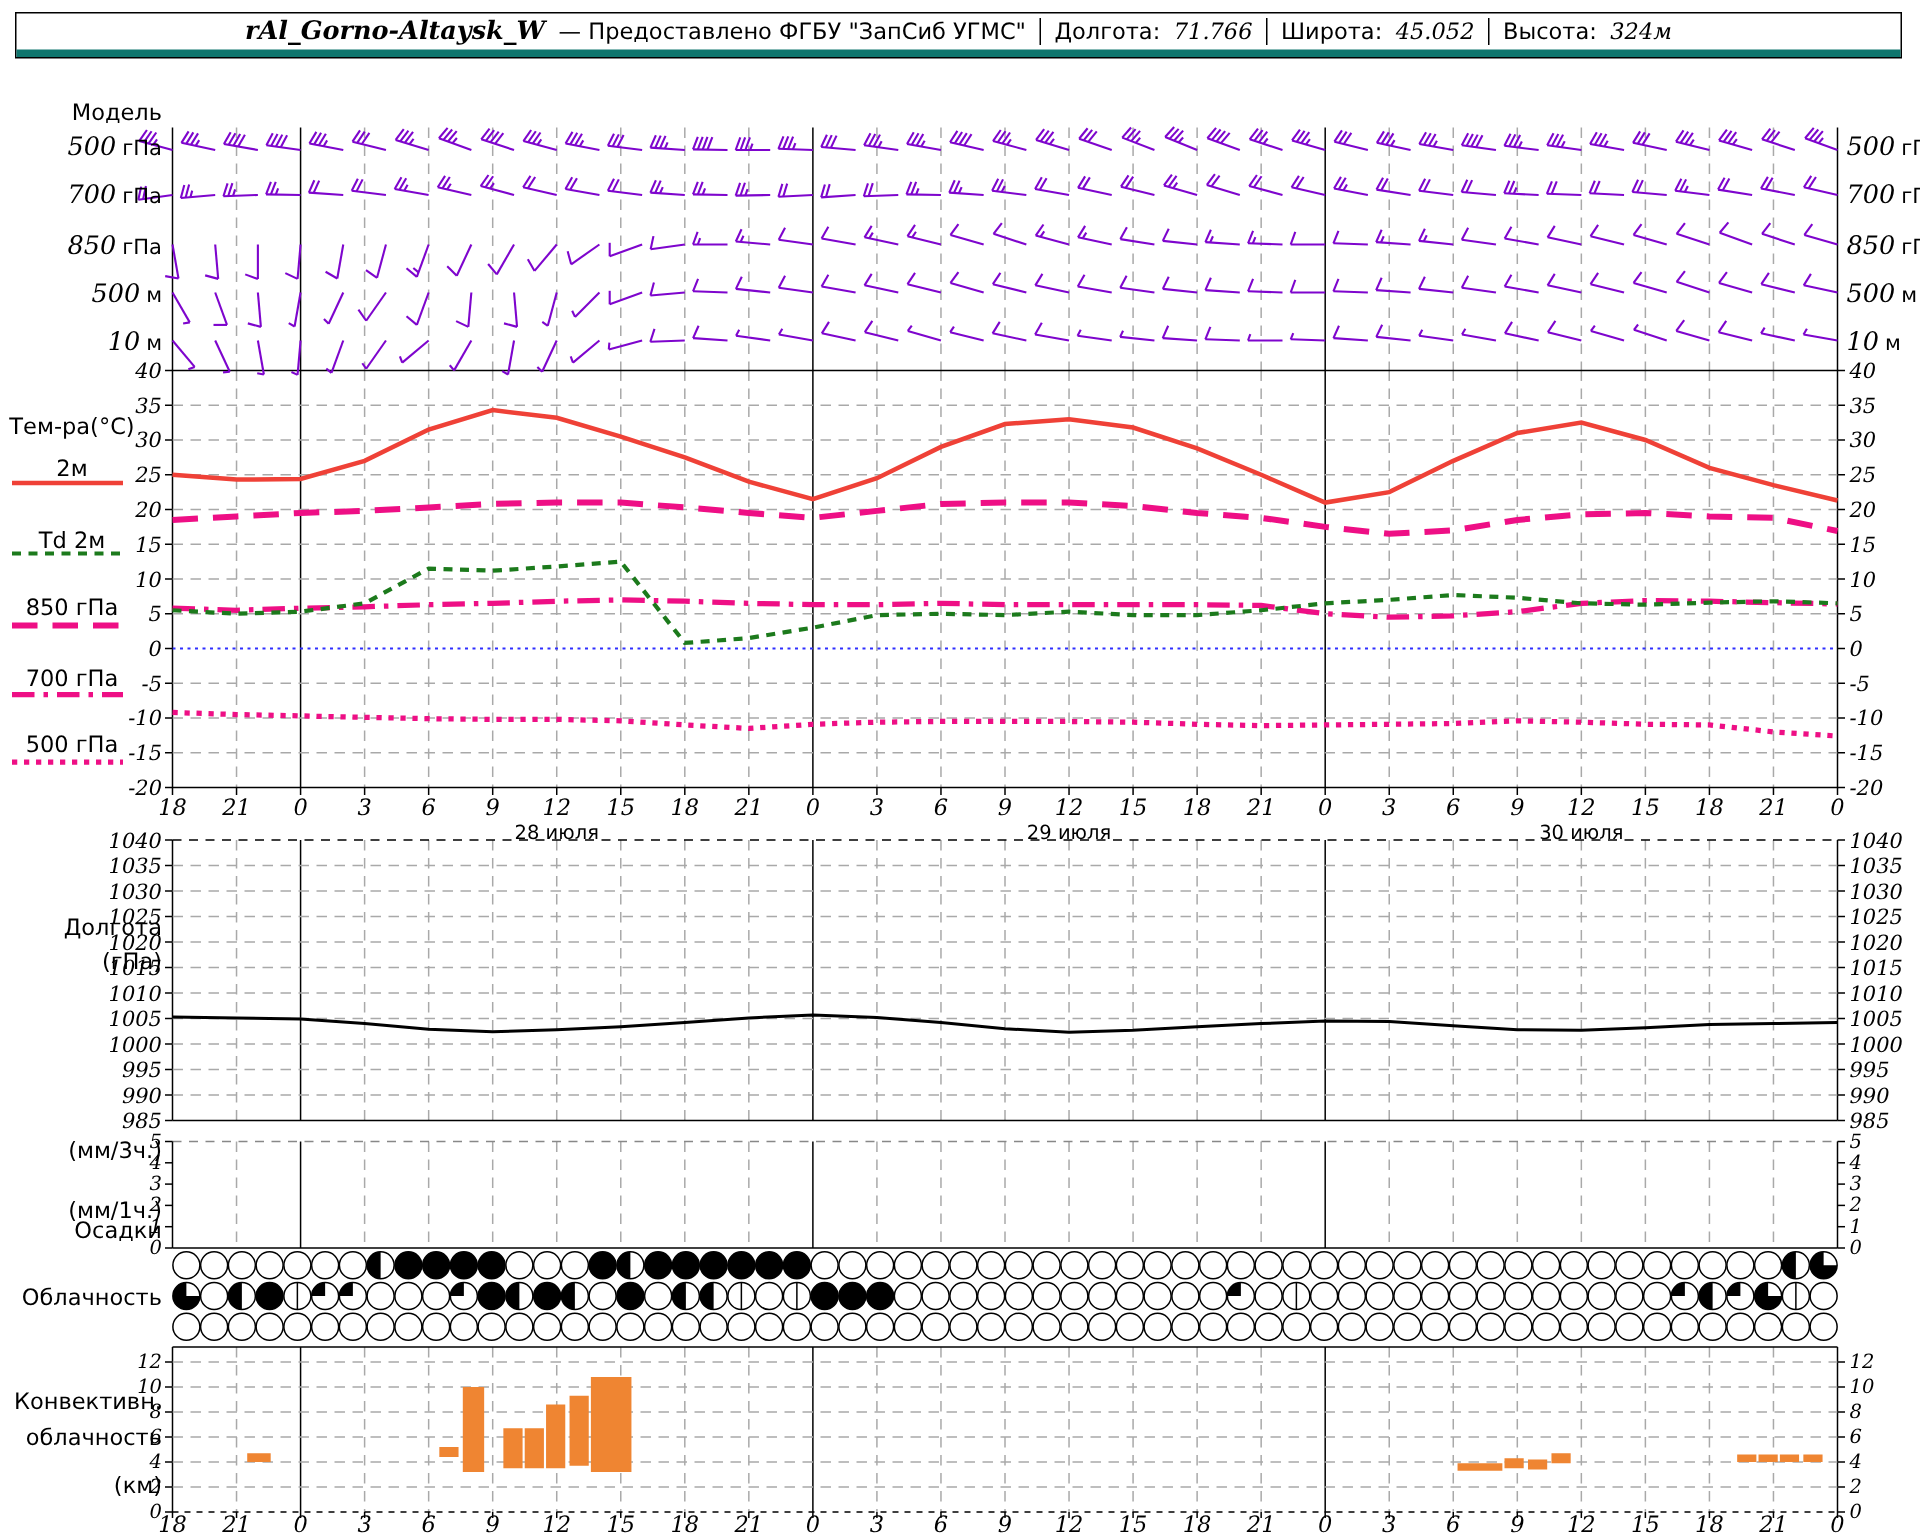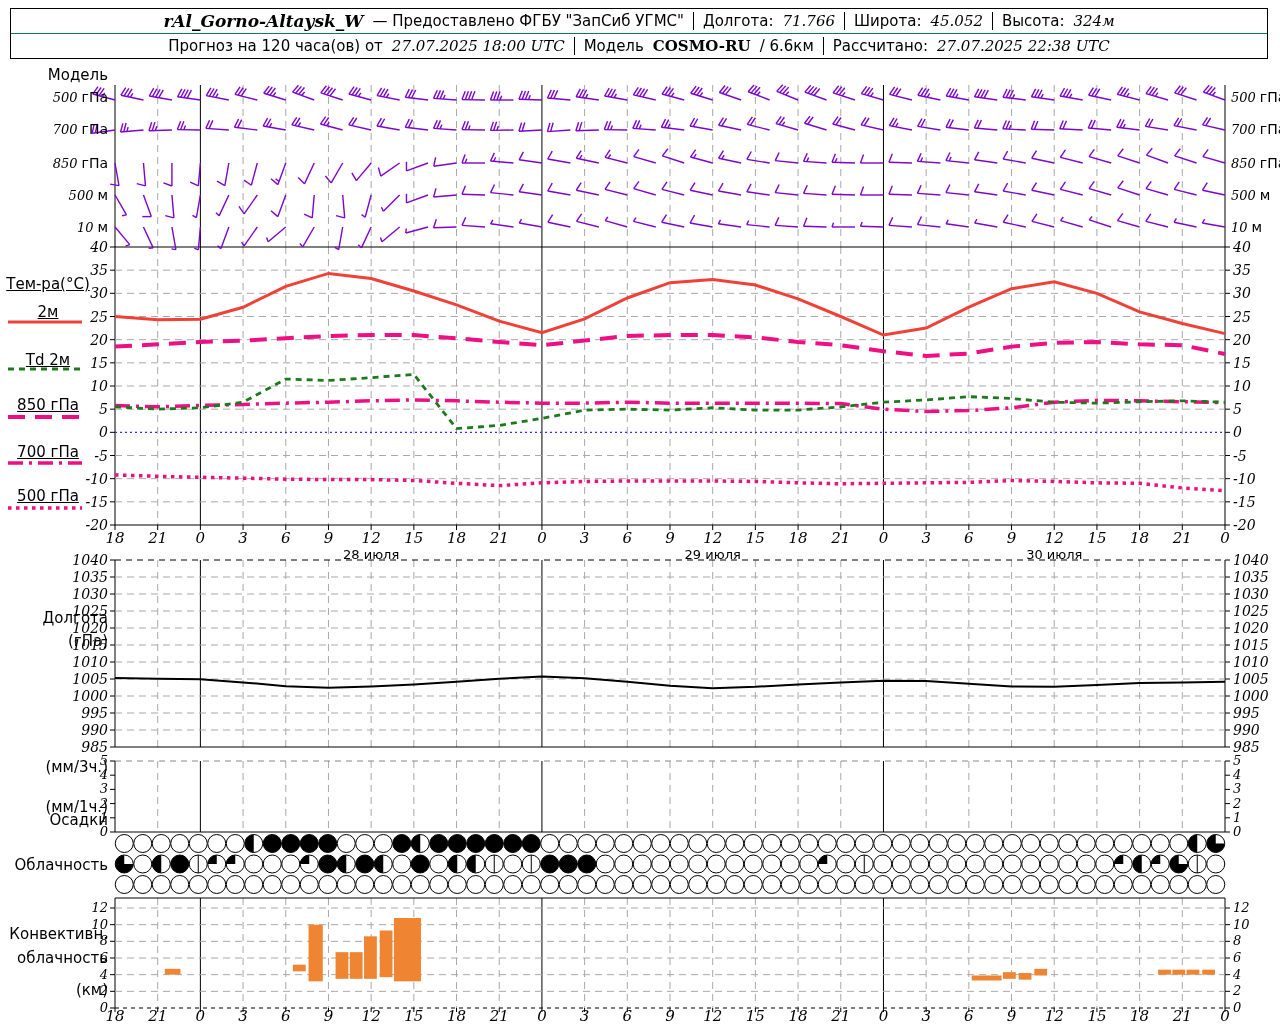--- a/index.html
+++ b/index.html
@@ -1,57 +1,46 @@
 <!DOCTYPE html>
 <html><head>
 <meta charset="utf-8">
 <style>
   html,body{margin:0;padding:0;background:#fff;}
   body{width:1280px;height:1024px;position:relative;font-family:"DejaVu Sans",sans-serif;color:#000;overflow:hidden;}
   .hdr{position:absolute;left:10px;top:8px;width:1256px;border:1px solid #000;background:#fff;z-index:3;}
   .hrow{height:24px;display:flex;align-items:center;justify-content:center;gap:9px;font-size:15px;white-space:nowrap;}
-  .hrow.r1{border-bottom:1px solid #0f766e;}
+  .hrow.r1{border-bottom:5px solid #0f766e;}
   .num{font-family:"DejaVu Serif",serif;font-style:italic;font-weight:normal;}
   .station{font-family:"DejaVu Serif",serif;font-style:italic;font-weight:bold;font-size:17px;}
   .model{font-family:"DejaVu Serif",serif;font-weight:bold;}
   .sep{display:inline-block;width:1px;height:18px;background:#000;}
   .lab{position:absolute;left:0;width:108px;text-align:right;font-size:15px;z-index:2;}
-  .lab.center{width:96px;text-align:center;text-decoration:underline;}
+  .lab.center{width:96px;text-align:center;}
   .rlab{position:absolute;left:1231px;width:60px;text-align:left;font-size:15px;z-index:2;}
-  .lev .num{font-size:13px;text-align:center;}
+  .lev .num{font-size:17px;text-align:center;}
   .lev .unit{margin-left:4px;font-size:14px;}
   svg{position:absolute;left:0;top:0;z-index:1;}
 </style>
 </head>
 <body>
 
 <div class="hdr">
   <div class="hrow r1">
     <span class="station">rAl_Gorno-Altaysk_W</span>
     <span>— Предоставлено ФГБУ "ЗапСиб УГМС"</span>
     <span class="sep"></span>
     <span>Долгота:</span>
     <span class="num">71.766</span>
     <span class="sep"></span>
     <span>Широта:</span>
     <span class="num">45.052</span>
     <span class="sep"></span>
     <span>Высота:</span>
     <span class="num">324м</span>
-  </div>
-  <div class="hrow r2">
-    <span>Прогноз на 120 часа(ов) от</span>
-    <span class="num">27.07.2025 18:00 UTC</span>
-    <span class="sep"></span>
-    <span>Модель</span>
-    <span class="model">COSMO-RU</span>
-    <span>/  6.6км</span>
-    <span class="sep"></span>
-    <span>Рассчитано:</span>
-    <span class="num">27.07.2025 22:38 UTC</span>
   </div>
 </div>
 
 <div class="lab" style="top:66px">Модель</div>
 
 <div class="lab lev" style="top:88px"><span class="num">500</span><span class="unit">гПа</span></div>
 <div class="lab lev" style="top:120px"><span class="num">700</span><span class="unit">гПа</span></div>
 <div class="lab lev" style="top:154px"><span class="num">850</span><span class="unit">гПа</span></div>
 <div class="lab lev" style="top:186px"><span class="num">500</span><span class="unit">м</span></div>
 <div class="lab lev" style="top:218px"><span class="num">10</span><span class="unit">м</span></div>

